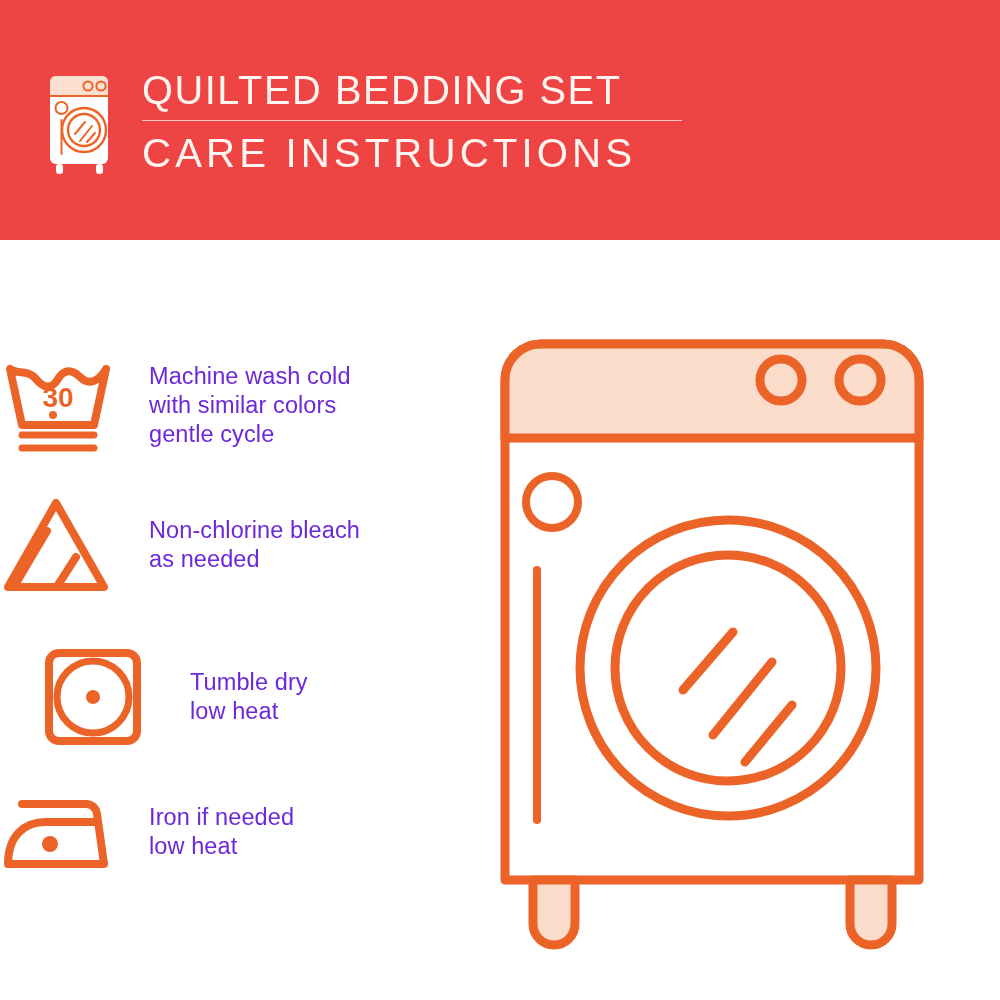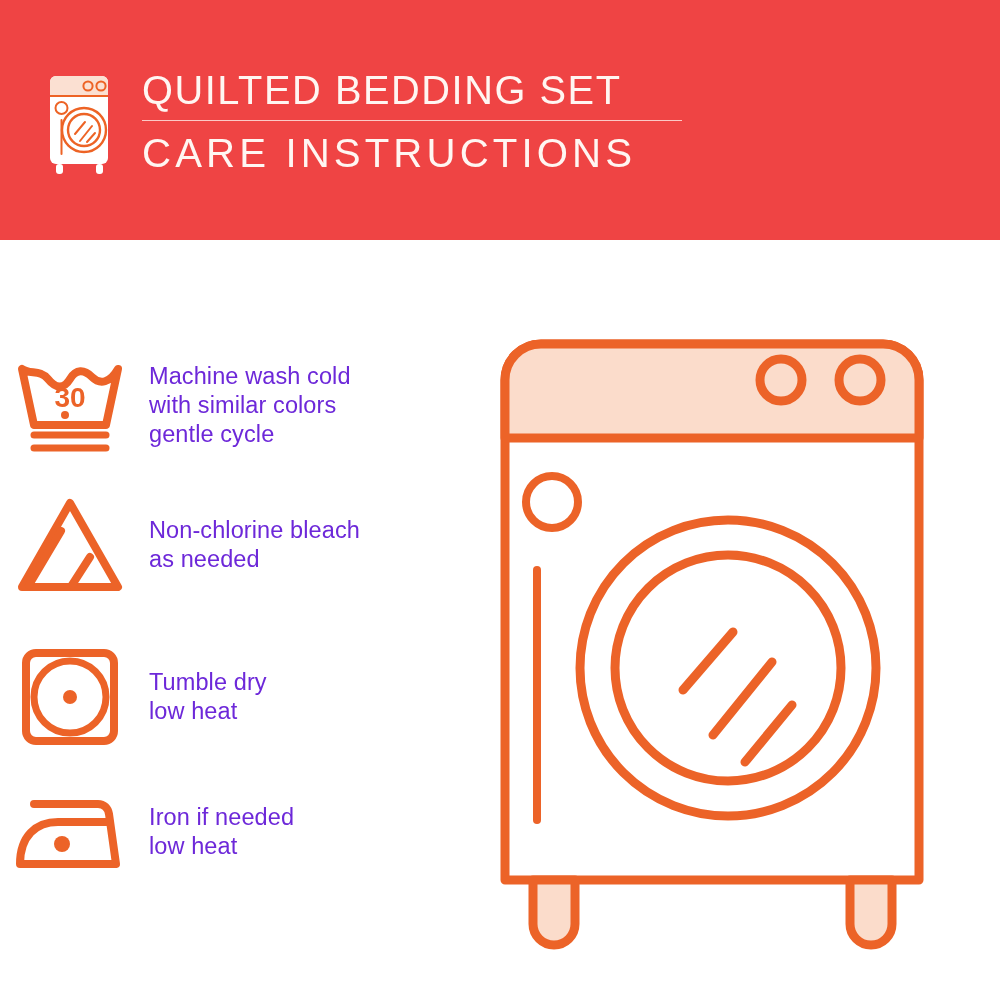--- a/index.html
+++ b/index.html
@@ -87,35 +87,35 @@
     display: flex;
     align-items: center;
   }
   .care-icon {
     position: relative;
     width: 140px;
     min-width: 140px;
     height: 130px;
     display: flex;
     align-items: center;
-    justify-content: center;
+    justify-content: flex-start;
   }
   .care-text {
     color: #6d28d9;
     font-family: "Liberation Sans", sans-serif;
     font-size: 23.5px;
     font-weight: 500;
     line-height: 29px;
     letter-spacing: 0.1px;
     white-space: pre-line;
     margin-left: 9px;
   }
   #care-row-0 { top: 100px; }
   #care-row-1 { top: 240px; }
-  #care-row-2 { top: 392px; }
+  #care-row-2 { top: 392px; padding-left: 41px; }
   #care-row-3 { top: 527px; }
 
   
   #machine {
     position: absolute;
     left: 480px;
     top: 320px;
     width: 500px;
     height: 640px;
   }

